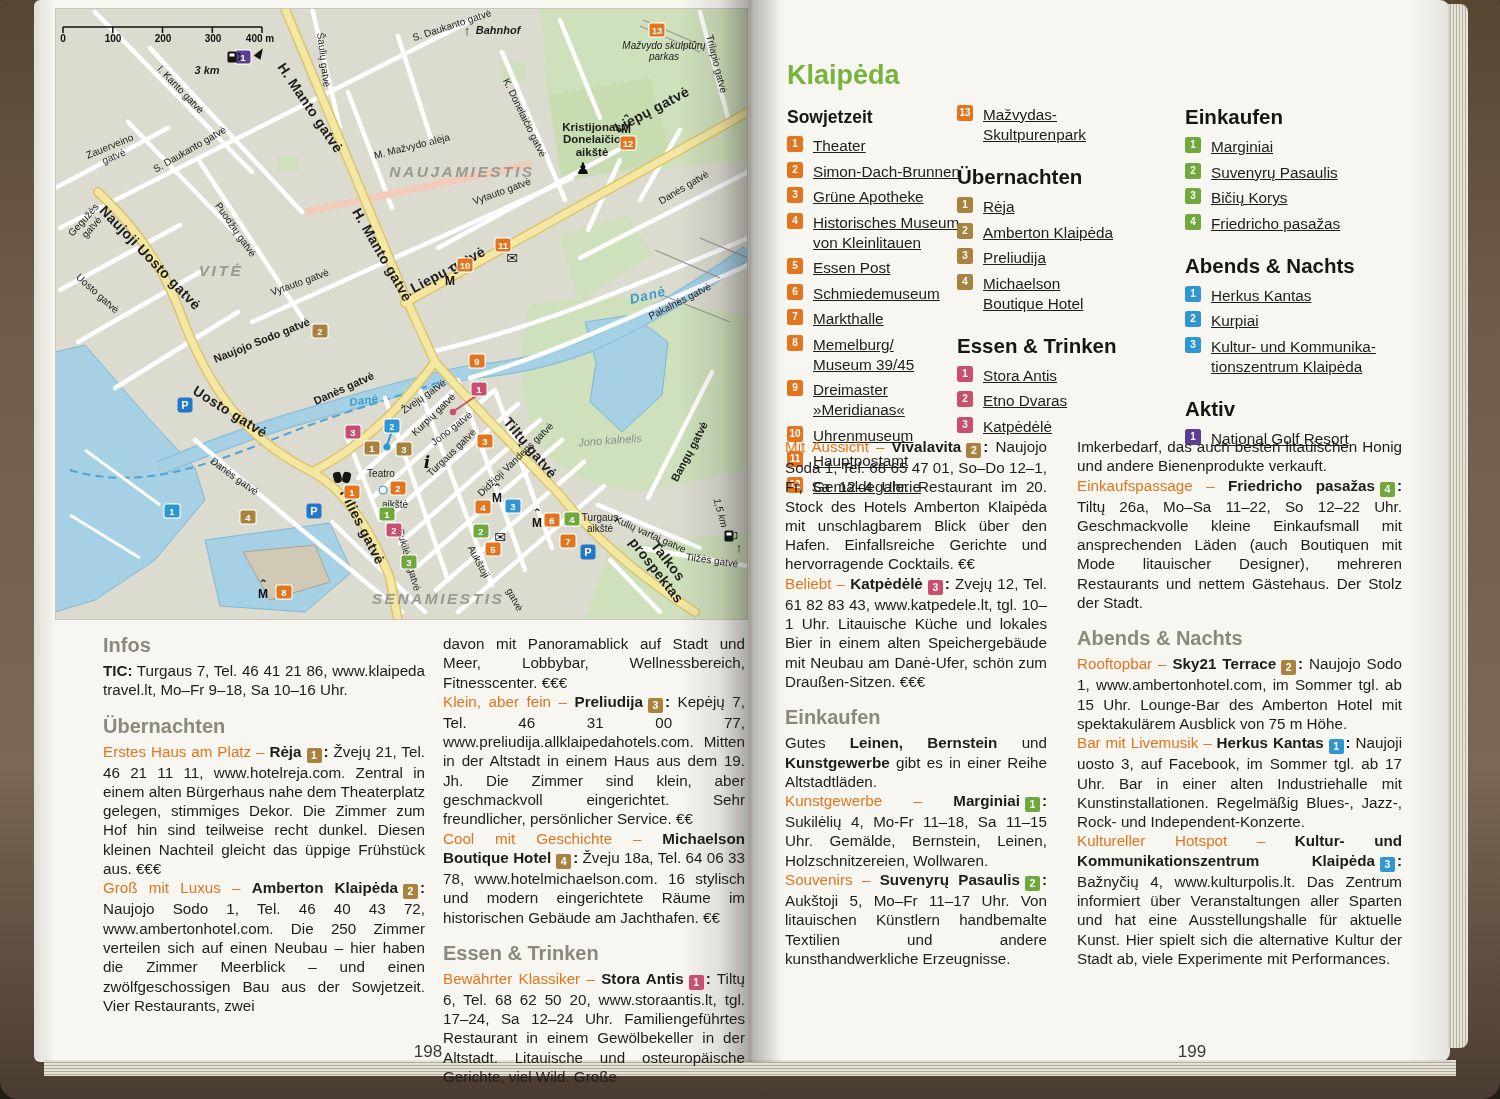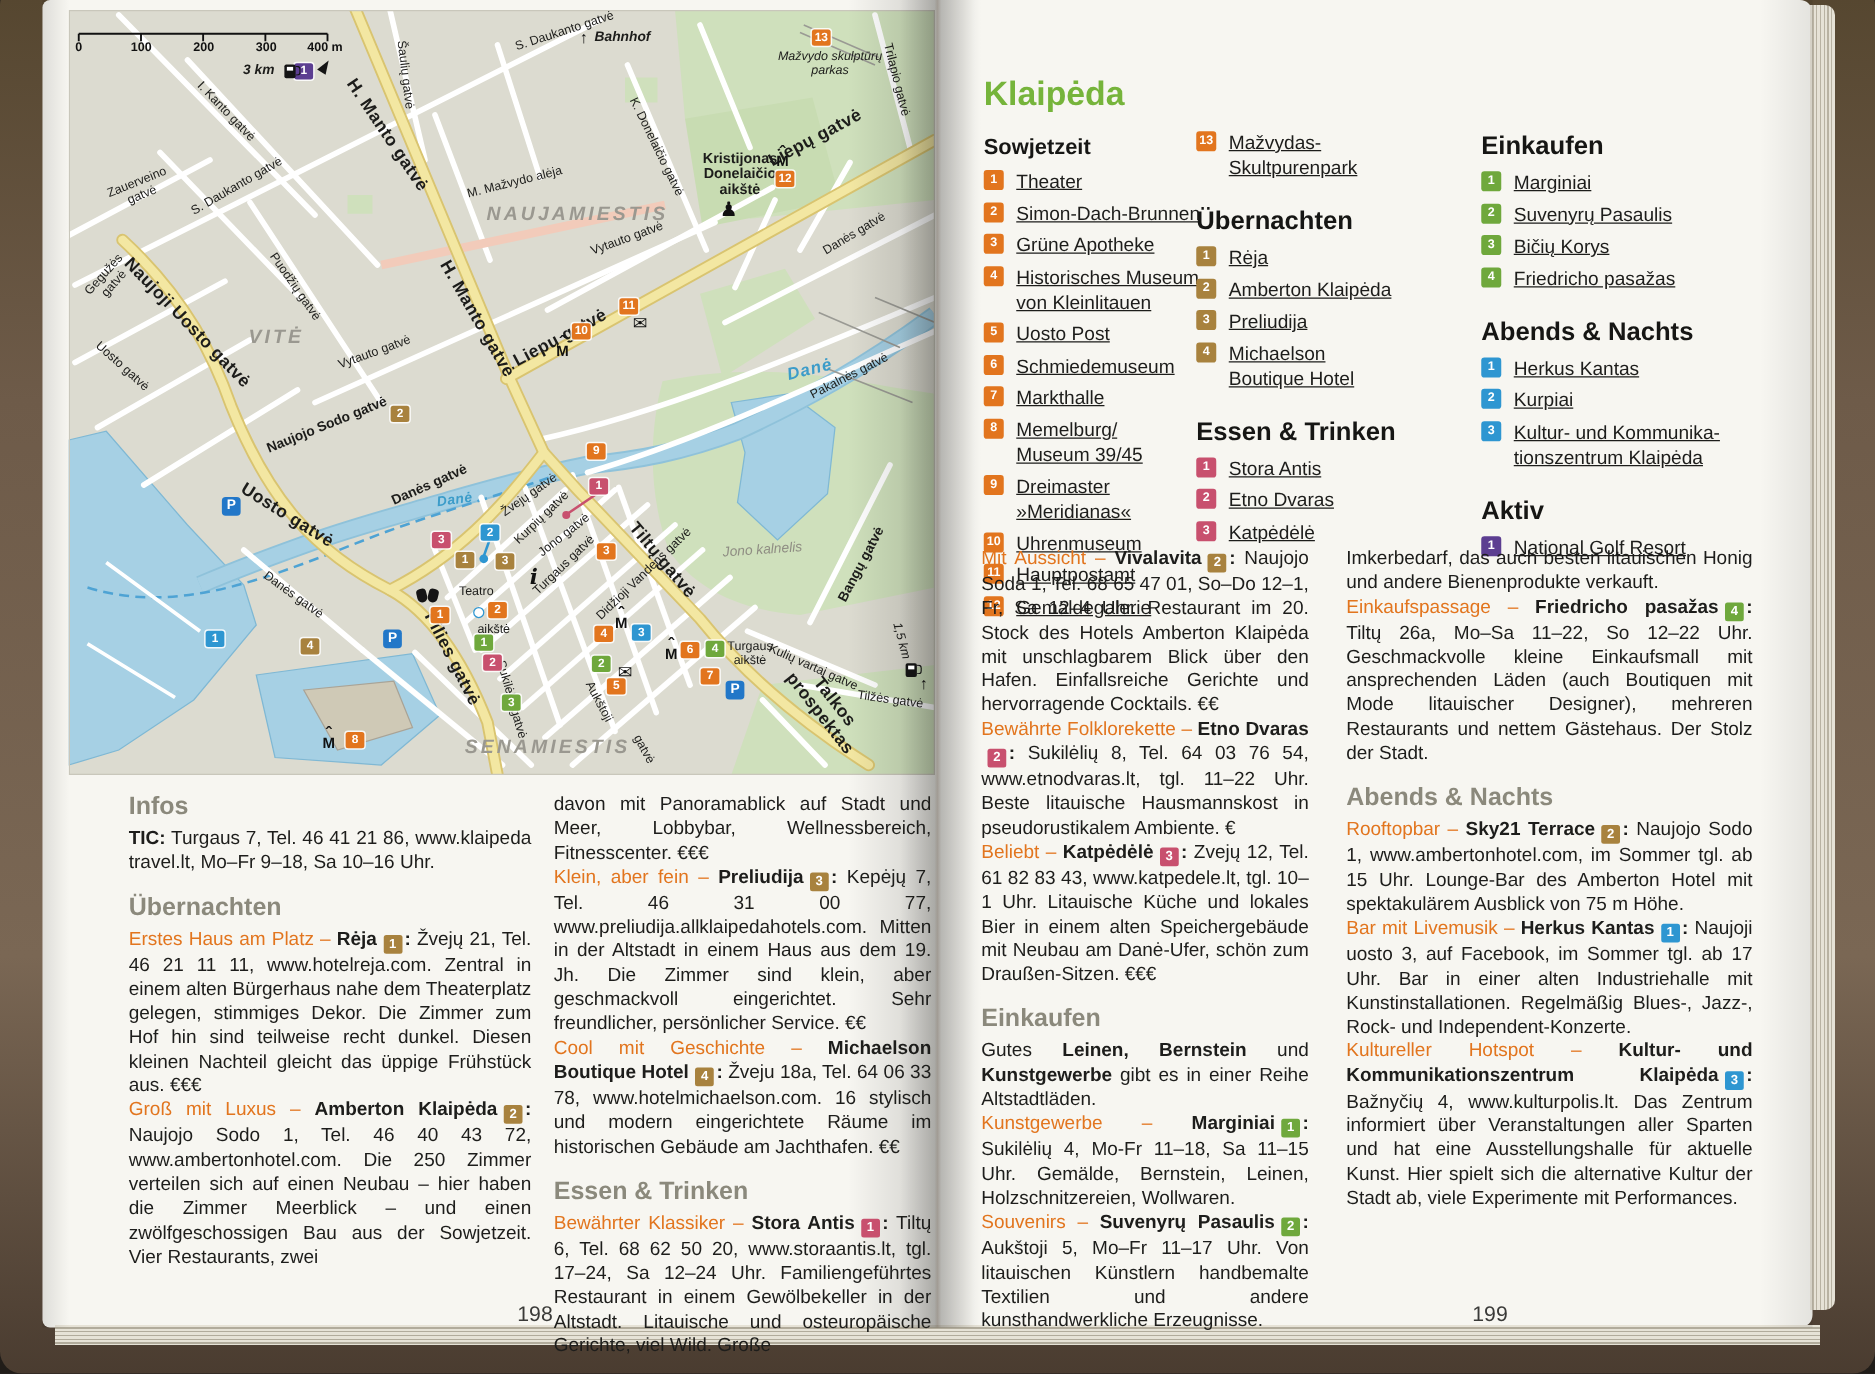--- a/index.html
+++ b/index.html
@@ -192,21 +192,21 @@
       <line x1="262" y1="27" x2="262" y2="33"></line>
     </g>
     <rect x="55.5" y="8.5" width="692" height="611" fill="none" stroke="#c9c7bb"></rect>
   </svg>
   <div id="map-overlay">
       <div class="ml sc" style="--r: 0deg; left: 63px; top: 39px; position: absolute;">0</div>
       <div class="ml sc" style="--r: 0deg; left: 113px; top: 39px; position: absolute;">100</div>
       <div class="ml sc" style="--r: 0deg; left: 163px; top: 39px; position: absolute;">200</div>
       <div class="ml sc" style="--r: 0deg; left: 213px; top: 39px; position: absolute;">300</div>
       <div class="ml sc" style="--r: 0deg; left: 260px; top: 39px; position: absolute;">400 m</div>
-      <div class="ml it b" style="--r: 0deg; left: 207px; top: 57px; position: absolute; font-style: italic;">3 km</div>
+      <div class="ml it b" style="--r: 0deg; left: 207px; top: 71px; position: absolute; font-style: italic;">3 km</div>
       <div class="ml it" style="--r: 75deg; left: 720px; top: 513px; position: absolute;">1,5 km</div>
       <div class="ml it b" style="--r: 0deg; left: 498px; top: 31px; position: absolute;">Bahnhof</div>
       <div class="ml " style="--r: 46deg; left: 180px; top: 90px; position: absolute;">I. Kanto gatvė</div>
       <div class="ml " style="--r: -30deg; left: 190px; top: 150px; position: absolute;">S. Daukanto gatvė</div>
       <div class="ml " style="--r: -18deg; left: 452px; top: 26px; position: absolute;">S. Daukanto gatvė</div>
       <div class="ml pre" style="--r: -22deg; left: 112px; top: 152px; position: absolute;">Zauerveino
 gatvė</div>
       <div class="ml pre" style="--r: -48deg; left: 88px; top: 224px; position: absolute;">Gegužės
 gatvė</div>
       <div class="ml b big" style="--r: 46deg; left: 150px; top: 258px; position: absolute;">Naujoji Uosto gatvė</div>
@@ -358,21 +358,21 @@
           <span class="leg-badge" style="background: rgb(226, 117, 30);">3</span>
           <span class="leg-txt">Grüne Apotheke</span>
         </div>
         <div class="leg-row">
           <span class="leg-badge" style="background: rgb(226, 117, 30);">4</span>
           <span class="leg-txt">Historisches Museum
 von Kleinlitauen</span>
         </div>
         <div class="leg-row">
           <span class="leg-badge" style="background: rgb(226, 117, 30);">5</span>
-          <span class="leg-txt">Uosto Post</span>
+          <span class="leg-txt">Essen Post</span>
         </div>
         <div class="leg-row">
           <span class="leg-badge" style="background: rgb(226, 117, 30);">6</span>
           <span class="leg-txt">Schmiedemuseum</span>
         </div>
         <div class="leg-row">
           <span class="leg-badge" style="background: rgb(226, 117, 30);">7</span>
           <span class="leg-txt">Markthalle</span>
         </div>
         <div class="leg-row">
@@ -482,21 +482,20 @@
         <div class="leg-h">Aktiv</div>
         <div class="leg-row">
           <span class="leg-badge" style="background: rgb(92, 62, 145);">1</span>
           <span class="leg-txt">National Golf Resort</span>
         </div>
       </div>
     </div>
 
   <div class="textcol" style="left:785px;top:437px;width:262px;">
       <p class="para"><span class="o">Mit Aussicht – </span><span class="b ">Vivalavita</span><span class="tbadge" style="background: rgb(168, 130, 62);">2</span><span class="b ">:</span><span class=""> Naujojo Soda 1, Tel. 68 65 47 01, So–Do 12–1, Fr, Sa 12–4 Uhr. Restaurant im 20. Stock des Hotels Amberton Klaipėda mit unschlagbarem Blick über den Hafen. Einfallsreiche Gerichte und hervorragende Cocktails. €€</span></p>
-      <p class="para"><span class="o">Bewährte Folklorekette – </span><span class="b ">Etno Dvaras</span><span class="tbadge" style="background: rgb(200, 80, 110);">2</span><span class="b ">:</span><span class=""> Sukilėlių 8, Tel. 64 03 76 54, www.etnodvaras.lt, tgl. 11–22 Uhr. Beste litauische Hausmannskost in pseudorustikalem Ambiente. €</span></p>
       <p class="para"><span class="o">Beliebt – </span><span class="b ">Katpėdėlė</span><span class="tbadge" style="background: rgb(200, 80, 110);">3</span><span class="b ">:</span><span class=""> Zvejų 12, Tel. 61 82 83 43, www.katpedele.lt, tgl. 10–1 Uhr. Litauische Küche und lokales Bier in einem alten Speichergebäude mit Neubau am Danė-Ufer, schön zum Draußen-Sitzen. €€€</span></p>
       <div class="colhead">Einkaufen</div>
       <p class="para"><span class="">Gutes </span><span class="b ">Leinen, Bernstein</span><span class=""> und </span><span class="b ">Kunstgewerbe</span><span class=""> gibt es in einer Reihe Altstadtläden.</span></p>
       <p class="para"><span class="o">Kunstgewerbe – </span><span class="b ">Marginiai</span><span class="tbadge" style="background: rgb(111, 168, 60);">1</span><span class="b ">:</span><span class=""> Sukilėlių 4, Mo-Fr 11–18, Sa 11–15 Uhr. Gemälde, Bernstein, Leinen, Holzschnitzereien, Wollwaren.</span></p>
       <p class="para"><span class="o">Souvenirs – </span><span class="b ">Suvenyrų Pasaulis</span><span class="tbadge" style="background: rgb(111, 168, 60);">2</span><span class="b ">:</span><span class=""> Aukštoji 5, Mo–Fr 11–17 Uhr. Von litauischen Künstlern handbemalte Textilien und andere kunsthandwerkliche Erzeugnisse.</span></p>
     </div>
   <div class="textcol" style="left:1077px;top:437px;width:325px;">
       <p class="para"><span class="">Imkerbedarf, das auch besten litauischen Honig und andere Bienenprodukte verkauft.</span></p>
       <p class="para"><span class="o">Einkaufspassage – </span><span class="b ">Friedricho pasažas</span><span class="tbadge" style="background: rgb(111, 168, 60);">4</span><span class="b ">:</span><span class=""> Tiltų 26a, Mo–Sa 11–22, So 12–22 Uhr. Geschmackvolle kleine Einkaufsmall mit ansprechenden Läden (auch Boutiquen mit Mode litauischer Designer), mehreren Restaurants und nettem Gästehaus. Der Stolz der Stadt.</span></p>
       <div class="colhead">Abends &amp; Nachts</div>

